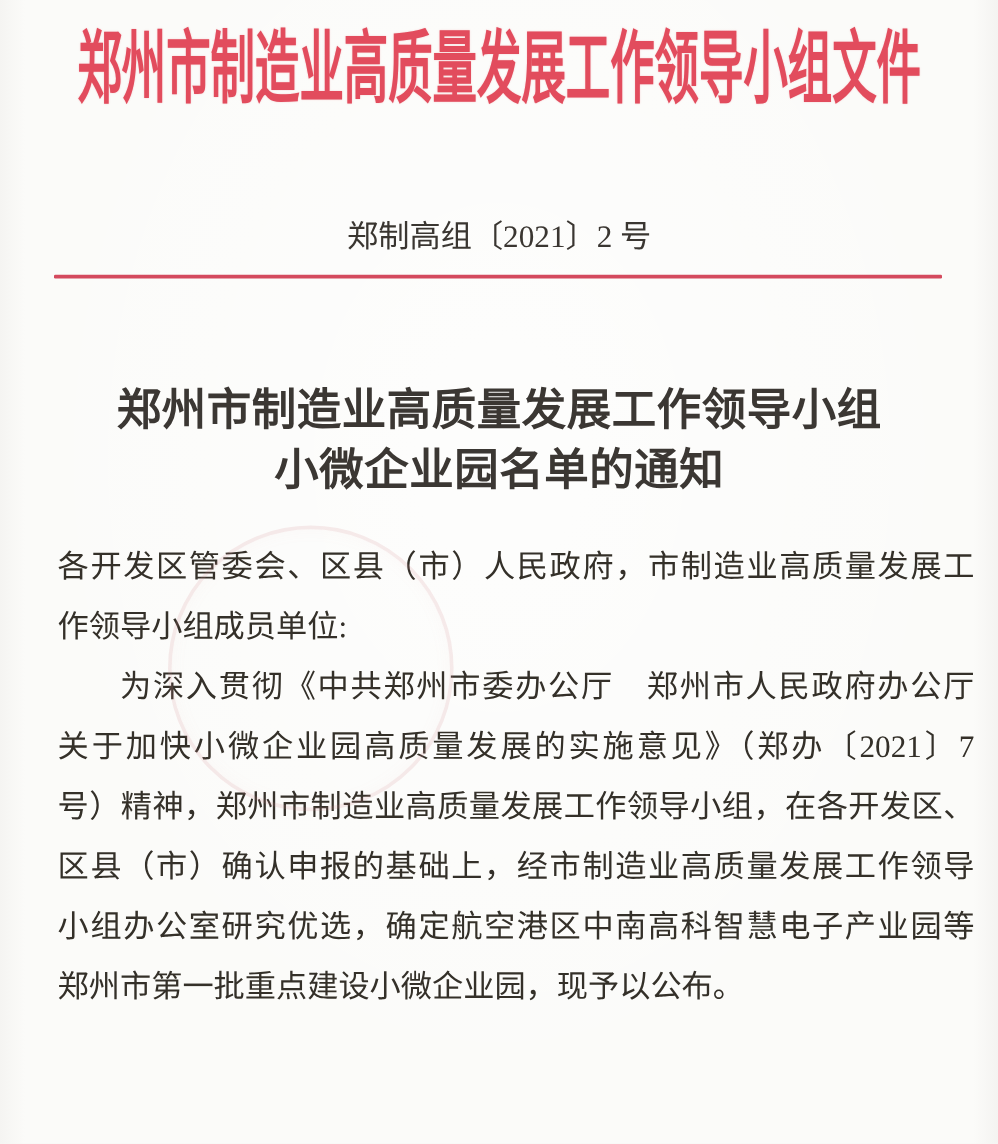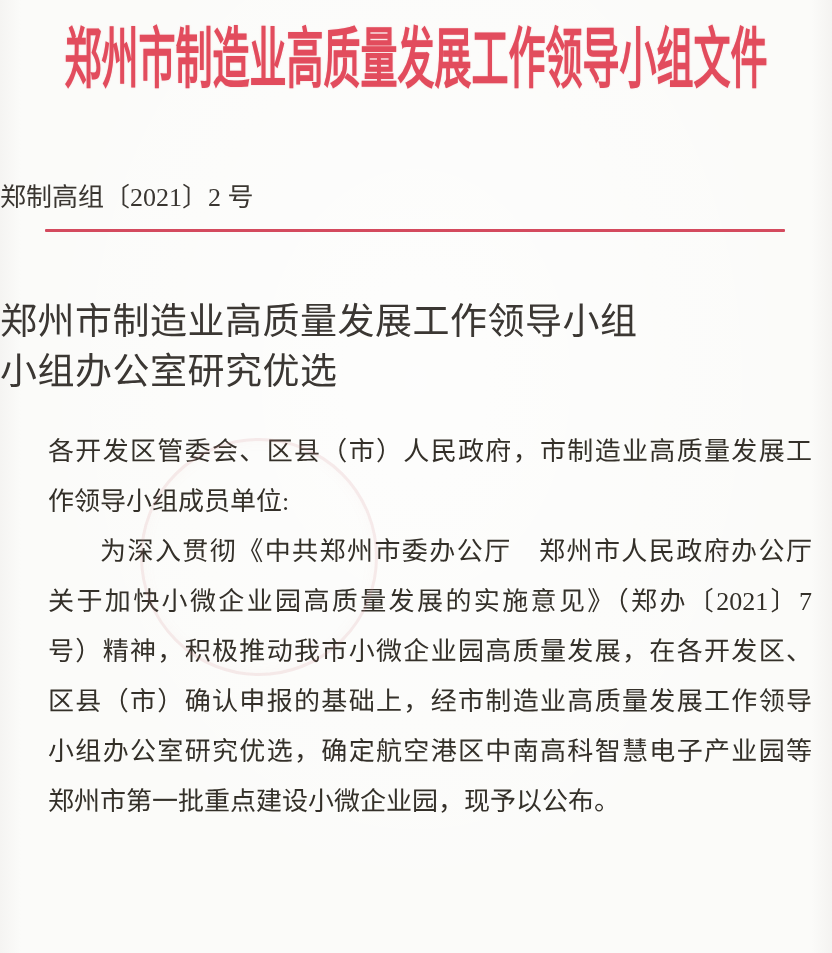--- a/index.html
+++ b/index.html
@@ -45,32 +45,34 @@
     transform-origin:center;
     font-size:37px;
     font-weight:700;
     letter-spacing:0px;
     color:var(--header-red);
     text-shadow:0 0 1px rgba(226,76,93,0.35);
   }
   .doc-number{
     margin-top:75px;
     line-height:36px;
+    text-align:center;
     font-size:26px;
     color:#3a3631;
   }
   .red-rule{
     height:3px;
     background:var(--rule-red);
     margin:13px 47px 0 45px;
     border-radius:1px;
   }
   .doc-title{
-    margin-top:65px;
-    font-weight:400;
+    margin-top:86px;
+    text-align:center;
+    font-weight:700;
     font-size:37px;
     line-height:50px;
     color:var(--title-ink);
     letter-spacing:0.5px;
   }
   .body-text{
     margin:30px 20px 0 48px;
     font-size:26px;
     line-height:50px;
     color:var(--ink);
@@ -97,27 +99,27 @@
   <div class="org-title">
     <span class="stretch">郑州市制造业高质量发展工作领导小组文件</span>
   </div>
 
   <div class="doc-number">郑制高组〔2021〕2 号</div>
 
   <div class="red-rule"></div>
 
   <div class="doc-title">
     <div>郑州市制造业高质量发展工作领导小组</div>
-    <div>小组办公室研究优选</div>
+    <div>小微企业园名单的通知</div>
   </div>
 
   <div class="body-text">
     <div class="bline">各开发区管委会、区县（市）人民政府，市制造业高质量发展工</div>
     <div class="bline end">作领导小组成员单位:</div>
     <div class="bline indent">为深入贯彻《中共郑州市委办公厅　郑州市人民政府办公厅</div>
     <div class="bline">关于加快小微企业园高质量发展的实施意见》（郑办〔2021〕7</div>
-    <div class="bline">号）精神，积极推动我市小微企业园高质量发展，在各开发区、</div>
+    <div class="bline">号）精神，郑州市制造业高质量发展工作领导小组，在各开发区、</div>
     <div class="bline">区县（市）确认申报的基础上，经市制造业高质量发展工作领导</div>
     <div class="bline">小组办公室研究优选，确定航空港区中南高科智慧电子产业园等</div>
     <div class="bline end">郑州市第一批重点建设小微企业园，现予以公布。</div>
   </div>
 
 </div>
 
 </body></html>

